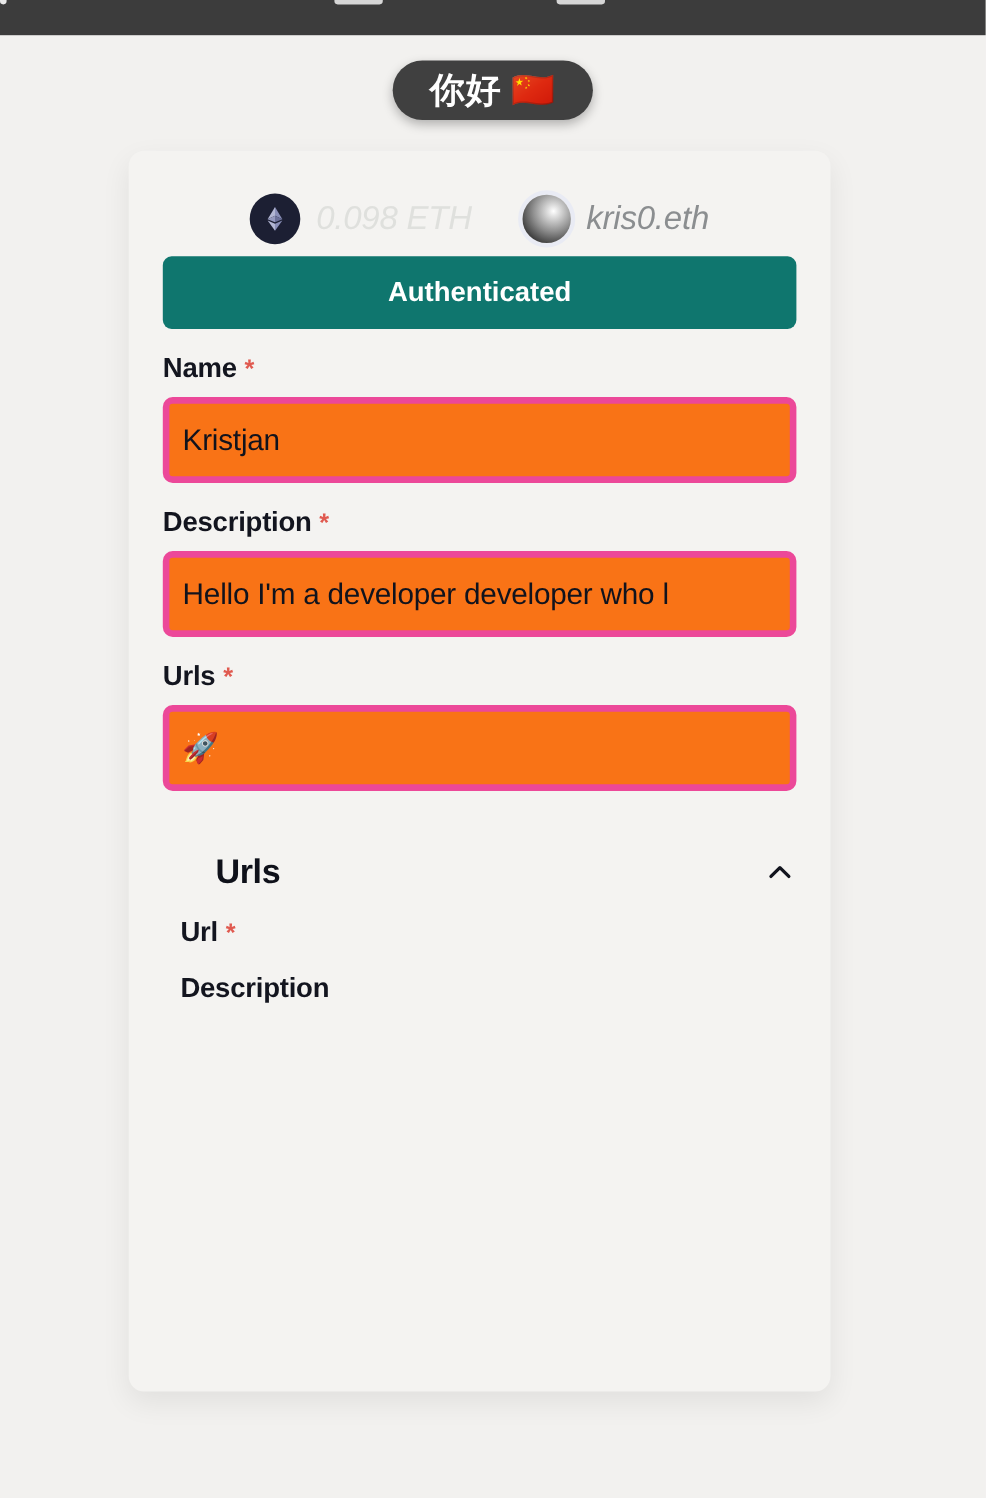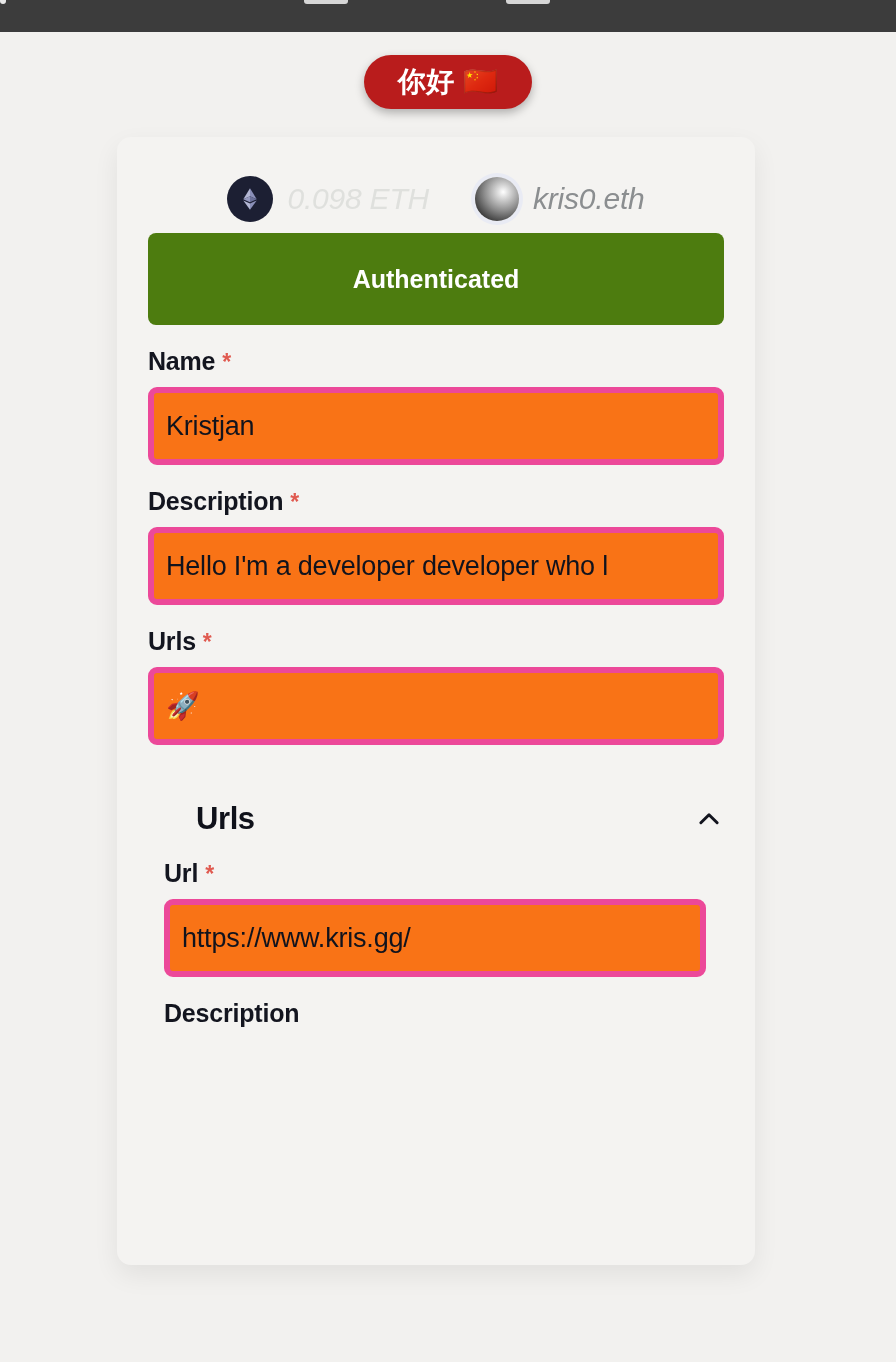--- a/index.html
+++ b/index.html
@@ -49,23 +49,23 @@
 
   
   .greeting-wrap {
     position: absolute;
     top: 55px; left: 0;
     width: 896px;
     display: flex;
     justify-content: center;
   }
   .greeting-pill {
-    background: #b91c1c;
+    background: #404040;
     color: #ffffff;
-    font-size: 28px;
+    font-size: 32px;
     font-weight: 700;
     letter-spacing: 0.5px;
     padding: 12px 34px;
     border-radius: 999px;
     box-shadow: 0 4px 10px rgba(0,0,0,0.28);
     line-height: 30px;
     white-space: nowrap;
   }
 
   
@@ -120,22 +120,22 @@
     font-size: 30px;
     font-weight: 500;
     color: #8b8e90;
     letter-spacing: -0.2px;
     white-space: nowrap;
   }
 
   
   .auth-button {
     margin: 0 31px;
-    height: 92px;
-    background: #4d7c0f;
+    height: 66px;
+    background: #0f766e;
     border: none;
     border-radius: 8px;
     color: #ffffff;
     font-family: "Liberation Sans", sans-serif;
     font-size: 25px;
     font-weight: 700;
     width: calc(100% - 62px);
     display: flex;
     align-items: center;
     justify-content: center;
@@ -280,23 +280,20 @@
     </span>
   </div>
 
   <div class="section-body">
 
     <div class="field indent">
       <div class="field-label">
         <span>Url</span>
         <span class="req-star">*</span>
       </div>
-      <div class="input-box">
-        <span class="input-text">https://www.kris.gg/</span>
-      </div>
     </div>
 
     <div class="field indent">
       <div class="field-label">
         <span>Description</span>
       </div>
     </div>
 
   </div>
 

